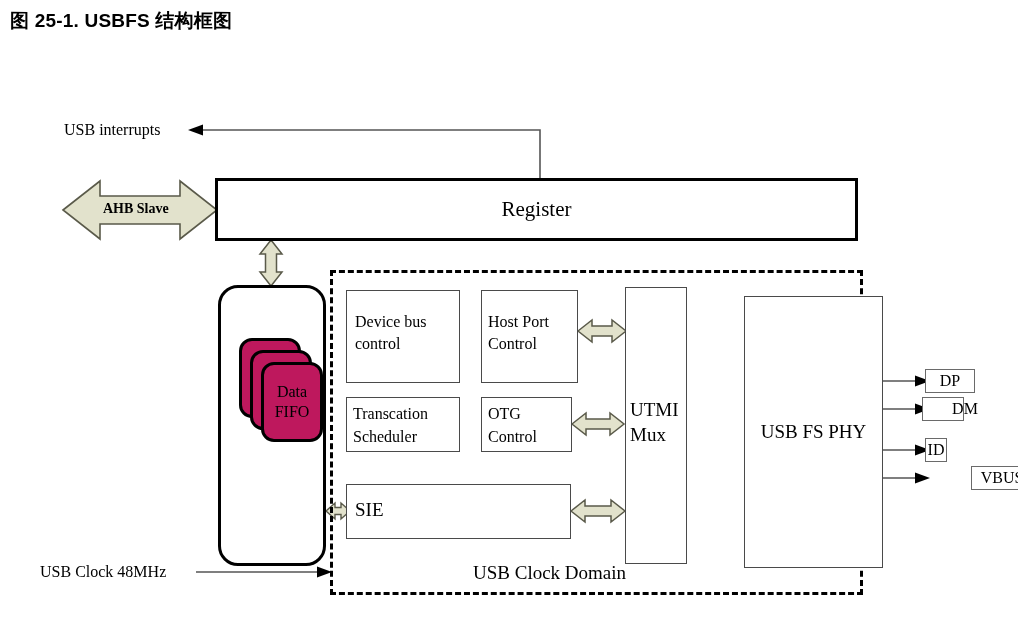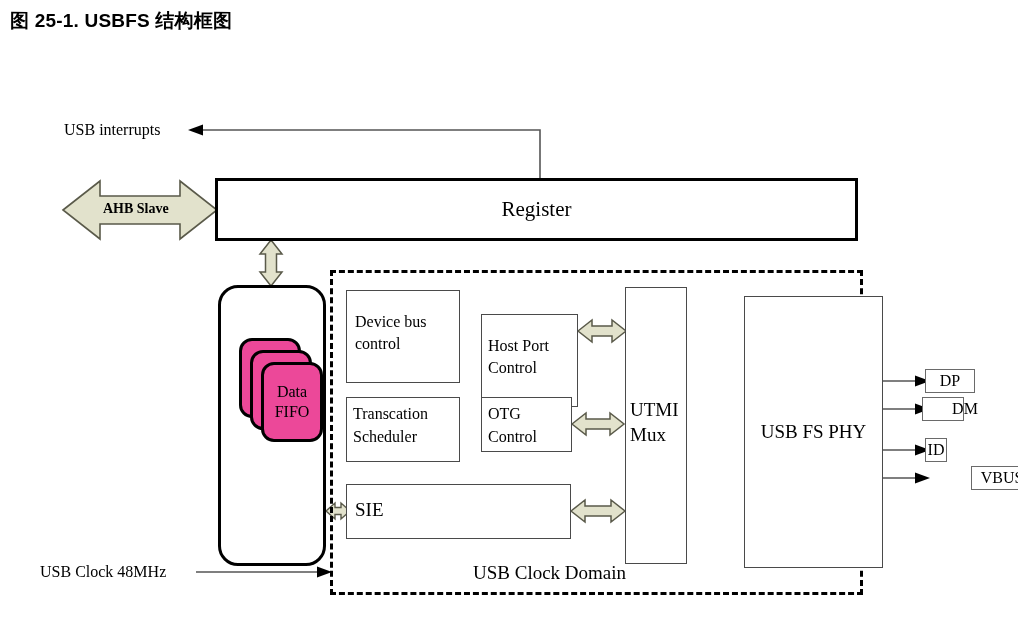--- a/index.html
+++ b/index.html
@@ -52,21 +52,21 @@
     position: absolute;
     border: 3.5px solid #000;
     border-radius: 20px;
     background: #fff;
     box-sizing: border-box;
   }
   .fifo-card {
     position: absolute;
     border: 3px solid #000;
     border-radius: 13px;
-    background: #ec4899;
+    background: #be185d;
     box-sizing: border-box;
   }
   .dashed-domain {
     position: absolute;
     border: 3.5px dashed #000;
     background: transparent;
     box-sizing: border-box;
   }
   .center-txt {
     display: flex;
@@ -175,28 +175,28 @@
   </div>
 </div>
 
 <div class="box box-thin" style="left:346px; top:290px; width:114px; height:93px;">
   <div class="pad-txt" style="left:8px; top:20px; font-size:16px; line-height:1.35;">
     <div>Device bus</div>
     <div>control</div>
   </div>
 </div>
 
-<div class="box box-thin" style="left:481px; top:290px; width:97px; height:93px;margin-top:24px;">
+<div class="box box-thin" style="left:481px; top:290px; width:97px; height:93px;">
   <div class="pad-txt" style="left:6px; top:20px; font-size:16px; line-height:1.35;">
     <div>Host Port</div>
     <div>Control</div>
   </div>
 </div>
 
-<div class="box box-thin" style="left:346px; top:397px; width:114px; height:65px;padding-left:18px;">
+<div class="box box-thin" style="left:346px; top:397px; width:114px; height:55px;padding-left:18px;">
   <div class="pad-txt" style="left:6px; top:4px; font-size:16px; line-height:1.45;">
     <div>Transcation</div>
     <div>Scheduler</div>
   </div>
 </div>
 
 <div class="box box-thin" style="left:481px; top:397px; width:91px; height:55px;">
   <div class="pad-txt" style="left:6px; top:4px; font-size:16px; line-height:1.45;">
     <div>OTG</div>
     <div>Control</div>

